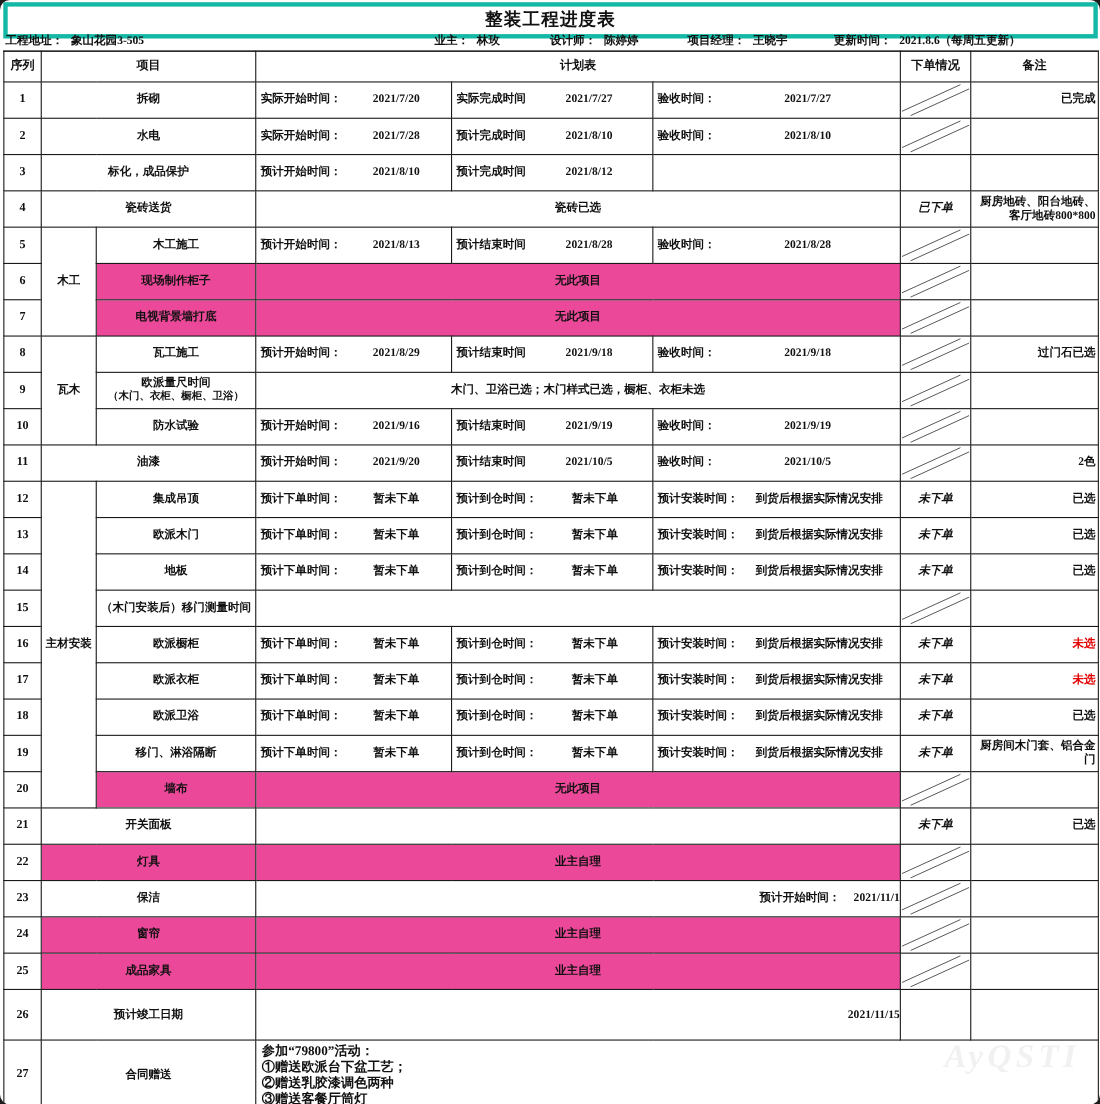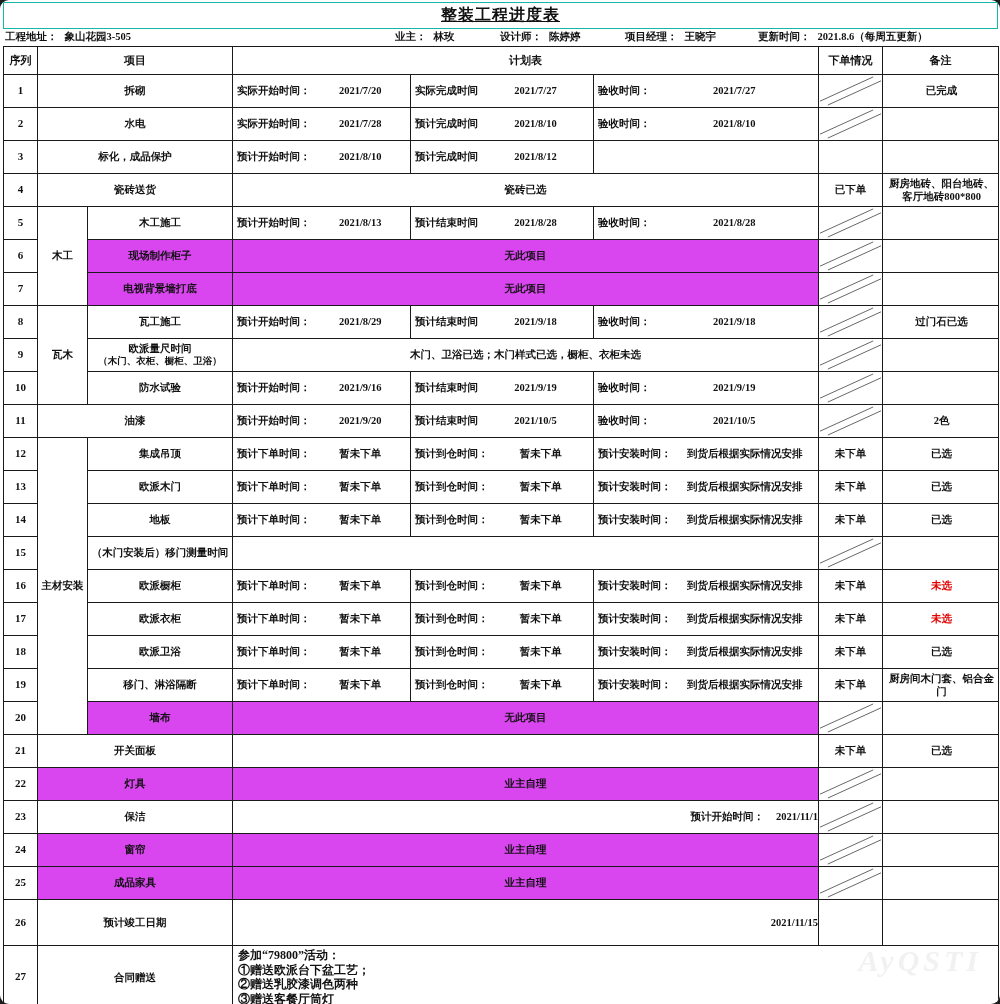--- a/index.html
+++ b/index.html
@@ -2,22 +2,22 @@
 <html><head>
 <meta charset="utf-8">
 <style>
   html,body{margin:0;padding:0;background:#1c1c1c;}
   .stage{width:1000px;height:1004px;position:relative;margin:0 auto;background:#1c1c1c;}
   .page{
     position:absolute;inset:0;background:#ffffff;border-radius:9px;overflow:hidden;
     font-family:"Liberation Serif","DejaVu Serif",serif;font-weight:bold;color:#111;
   }
   .title-box{
-    position:absolute;left:3px;right:2px;top:2px;height:25px;border:1px solid #14b8a6;
-    display:flex;align-items:center;justify-content:center;font-size:16px;letter-spacing:1px;text-decoration:underline;
+    position:absolute;left:3px;right:2px;top:2px;height:25px;border:4px solid #14b8a6;
+    display:flex;align-items:center;justify-content:center;font-size:16px;letter-spacing:1px;
   }
   .info-row{
     position:absolute;left:3px;right:2px;top:28px;height:18px;font-size:10.5px;
     border-bottom:1.5px solid #1a1a1a;
   }
   .info-field{position:absolute;bottom:2px;white-space:nowrap;}
   .info-field .lbl{margin-right:7px;}
   .f1{left:2px;} .f2{left:392px;} .f3{left:497px;} .f4{left:622px;} .f5{left:755px;}
 
   table{
@@ -25,34 +25,34 @@
     font-size:10.5px;font-weight:bold;
   }
   td,th{border:1px solid #1a1a1a;padding:0;vertical-align:middle;overflow:hidden;line-height:1.25;}
   thead tr{height:28px;}
   tbody tr{height:33px;}
   th{font-size:11px;font-weight:bold;text-align:center;}
   .c-seq{text-align:center;font-size:11px;}
   .c-group{text-align:center;}
   .c-item{text-align:center;}
   .c-item .sub{display:block;font-size:9.5px;margin-top:1px;}
-  .gray{background:#d946ef;}
+  .gray{background:#ec4899;}
   .plan-cell{padding:0;}
   .plan-flex{display:flex;align-items:center;width:100%;}
   .plan-lbl{white-space:nowrap;padding-left:4px;}
   .plan-val{flex:1;text-align:center;white-space:nowrap;padding:0 2px;}
   .merged{text-align:center;margin-left:16px;}
   .merged-left{text-align:right;padding-left:5px;}
   .ml-val{margin-left:12px;}
   .lines-cell{text-align:left;padding:2px 0 2px 5px;font-size:12px;}
   .lines-cell div{line-height:1.22;}
-  .order-cell{text-align:center;position:relative;}
+  .order-cell{text-align:center;position:relative;font-style:italic;}
   .order-cell svg{position:absolute;inset:0;width:100%;height:100%;display:block;}
   .order-cell line{stroke:#3c3c3c;stroke-width:0.8;}
-  .note-cell{text-align:center;padding:1px 2px 1px 4px;font-size:10.5px;}
+  .note-cell{text-align:right;padding:1px 2px 1px 4px;font-size:10.5px;}
   .note-red{color:#e20000;}
   .footer-cell{text-align:right;padding-right:4px;font-size:11px;}
   .watermark{
     position:absolute;right:18px;bottom:26px;font-size:30px;font-style:italic;
     color:rgba(60,60,60,0.07);letter-spacing:4px;pointer-events:none;
   }
 </style>
 </head>
 <body>
 

